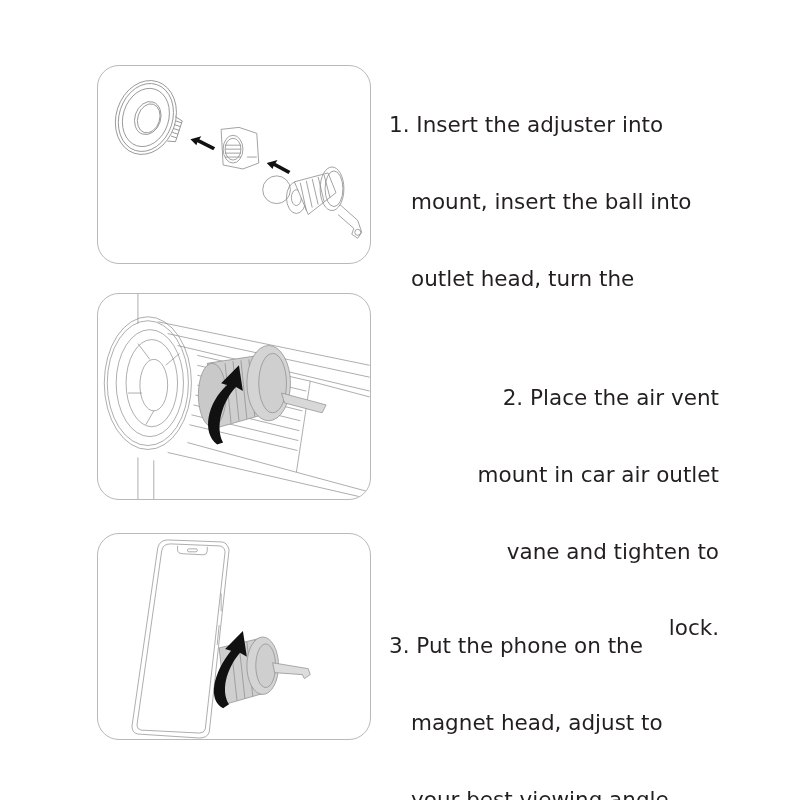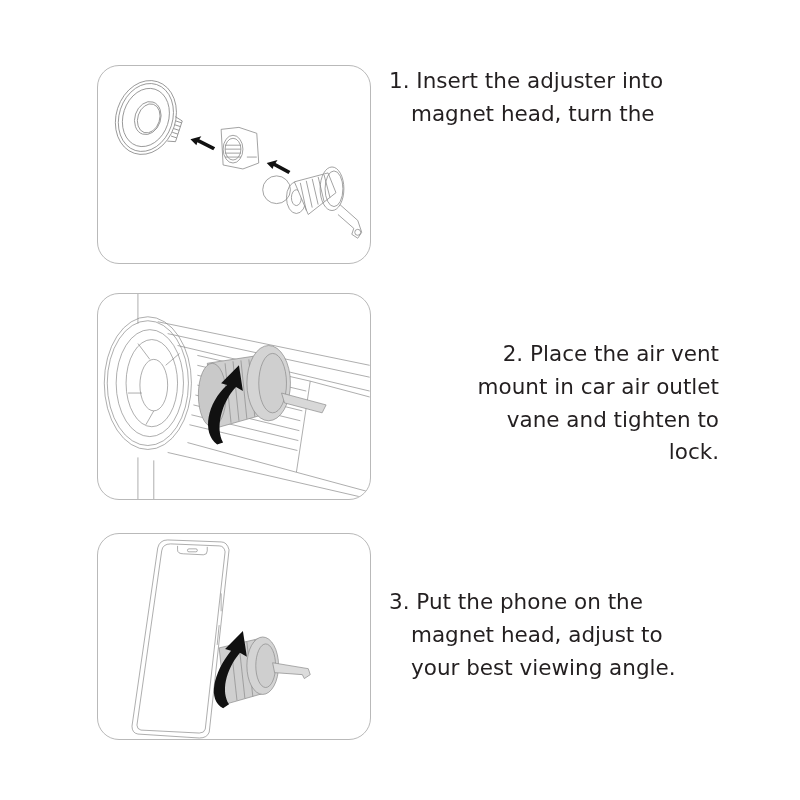--- a/index.html
+++ b/index.html
@@ -5,21 +5,21 @@
     html, body { margin: 0; padding: 0; background: #ffffff; }
     body { width: 800px; height: 800px; position: relative; overflow: hidden;
            font-family: "DejaVu Sans", "Liberation Sans", sans-serif; color: #231f20; }
     .panel { position: absolute; left: 97px; width: 274px; border: 1px solid #b9b9b9;
              border-radius: 22px; background: #fff; box-sizing: border-box; overflow: hidden; }
     .panel svg { position: absolute; left: 0; top: 0; width: 100%; height: 100%; }
     #p1 { top: 65px; height: 199px; }
     #p2 { top: 293px; height: 207px; }
     #p3 { top: 533px; height: 207px; }
     .step { position: absolute; left: 389px; width: 330px; font-size: 21.5px; line-height: 32.8px; }
-    .step .line { display: block; white-space: nowrap; }
+    .step .line { display: block; white-space: nowrap; margin-top: 44px; }
     .step .indent { padding-left: 22px; }
     #s1 { top: 65px; }
     #s2 { top: 338px; text-align: right; }
     #s3 { top: 586px; }
   </style>
 </head>
 <body>
 
 <div class="panel" id="p1">
   <svg viewBox="0 0 274 199">
@@ -59,21 +59,22 @@
 
     <g fill="#111">
       <path d="M93 74 L104 71 L102 74 L118 82 L116 85 L100 77 L99 80 Z"></path>
       <path d="M170 98 L181 95 L179 98 L194 106 L192 109 L177 101 L176 104 Z"></path>
     </g>
   </svg>
 </div>
 
 <div class="step" id="s1">
   <span class="line"><span>1.</span> <span>Insert the adjuster into</span></span>
-  <span class="line indent">magnet head, turn the</span>
+  <span class="line indent">mount, insert the ball into</span>
+  <span class="line indent">outlet head, turn the</span>
 </div>
 
 <div class="panel" id="p2">
   <svg viewBox="0 0 274 207">
     <g fill="none" stroke="#8a8a8a" stroke-width="0.7">
 
       <g>
         <path d="M40 0 L40 30"></path>
         <path d="M60 28 L274 72"></path>
         <path d="M70 40 L274 84"></path>

